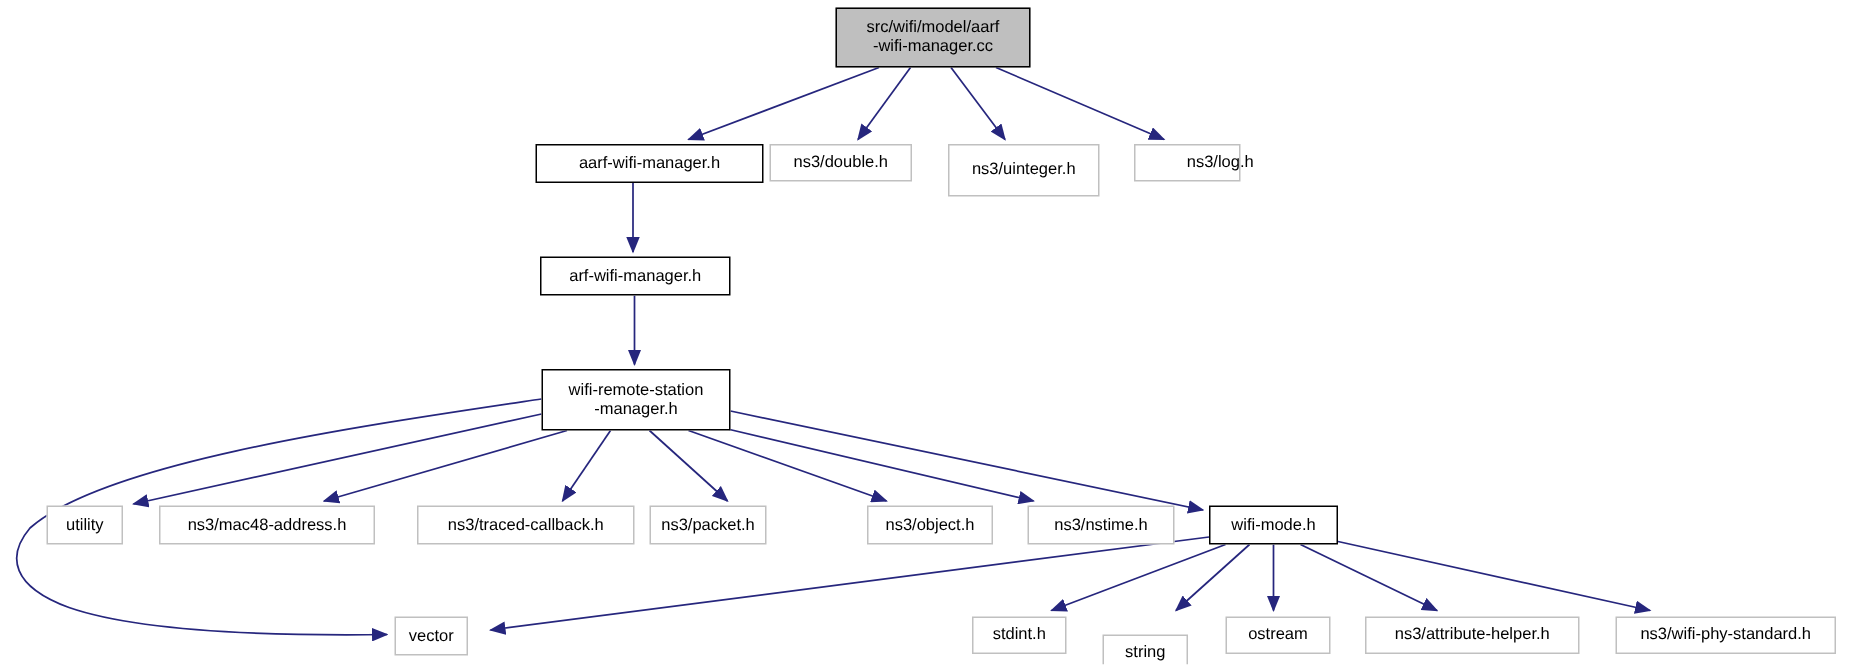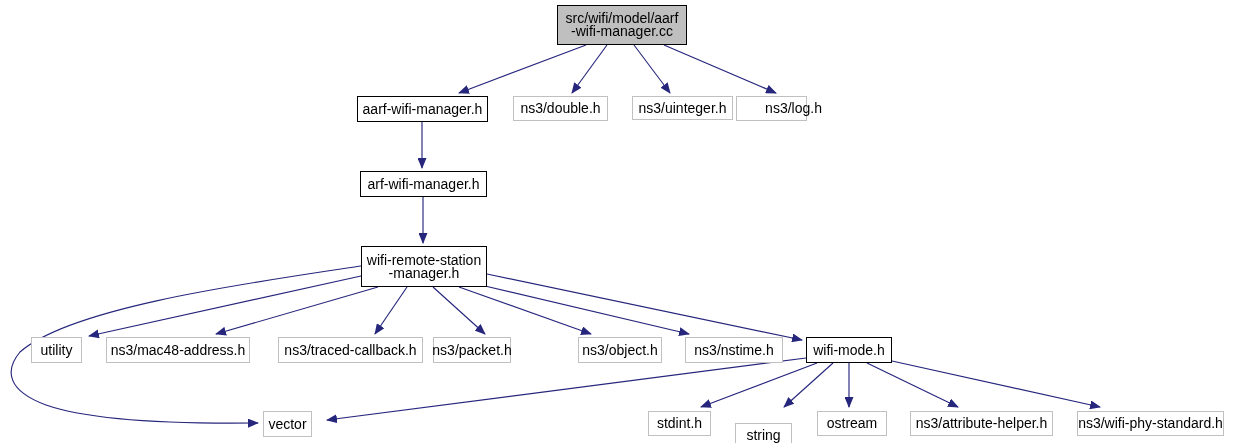--- a/index.html
+++ b/index.html
@@ -14,21 +14,21 @@
   .node{
     position:absolute;
     box-sizing:border-box;
     display:flex;
     flex-direction:column;
     align-items:center;
     justify-content:center;
     background:#ffffff;
     border:1px solid #c0c0c0;
     color:#000000;
-    font-size:14px;
+    font-size:11px;
     line-height:13px;
     text-align:center;
     white-space:nowrap;
     z-index:2;
   }
   .node.doc{border:1.5px solid #000000;}
   .node.current{border:1.5px solid #000000;background:#bfbfbf;}
   .edge{stroke:#26267d;stroke-width:1.15;fill:none;}
 </style>
 </head>
@@ -62,33 +62,33 @@
     <path class="edge" d="M849,363 L849,407" marker-end="url(#arrow)"></path>
     <path class="edge" d="M867,363 L958,407" marker-end="url(#arrow)"></path>
     <path class="edge" d="M892,361 L1100,407" marker-end="url(#arrow)"></path>
   </svg>
 
   <div class="node current" style="left:557px;top:5px;width:130px;height:40px;">
     <span>src/wifi/model/aarf</span>
     <span>-wifi-manager.cc</span>
   </div>
 
-  <div class="node doc" style="left:357px;top:96px;width:131px;height:26px;align-items:center;">
+  <div class="node doc" style="left:357px;top:96px;width:152px;height:26px;align-items:center;">
     <span>aarf-wifi-manager.h</span>
   </div>
 
   <div class="node" style="left:513px;top:96px;width:95px;height:25px;">
     <span>ns3/double.h</span>
   </div>
 
-  <div class="node" style="left:632px;top:96px;width:101px;height:24px;justify-content:center;">
+  <div class="node" style="left:632px;top:96px;width:101px;height:35px;justify-content:center;">
     <span>ns3/uinteger.h</span>
   </div>
 
-  <div class="node" style="left:736px;top:96px;width:71px;height:25px;padding-left:44px;">
+  <div class="node" style="left:756px;top:96px;width:71px;height:25px;padding-left:44px;">
     <span>ns3/log.h</span>
   </div>
 
   <div class="node doc" style="left:361px;top:246px;width:126px;height:41px;">
     <span>wifi-remote-station</span>
     <span>-manager.h</span>
   </div>
 
   <div class="node doc" style="left:360px;top:171px;width:127px;height:26px;">
     <span>arf-wifi-manager.h</span>

